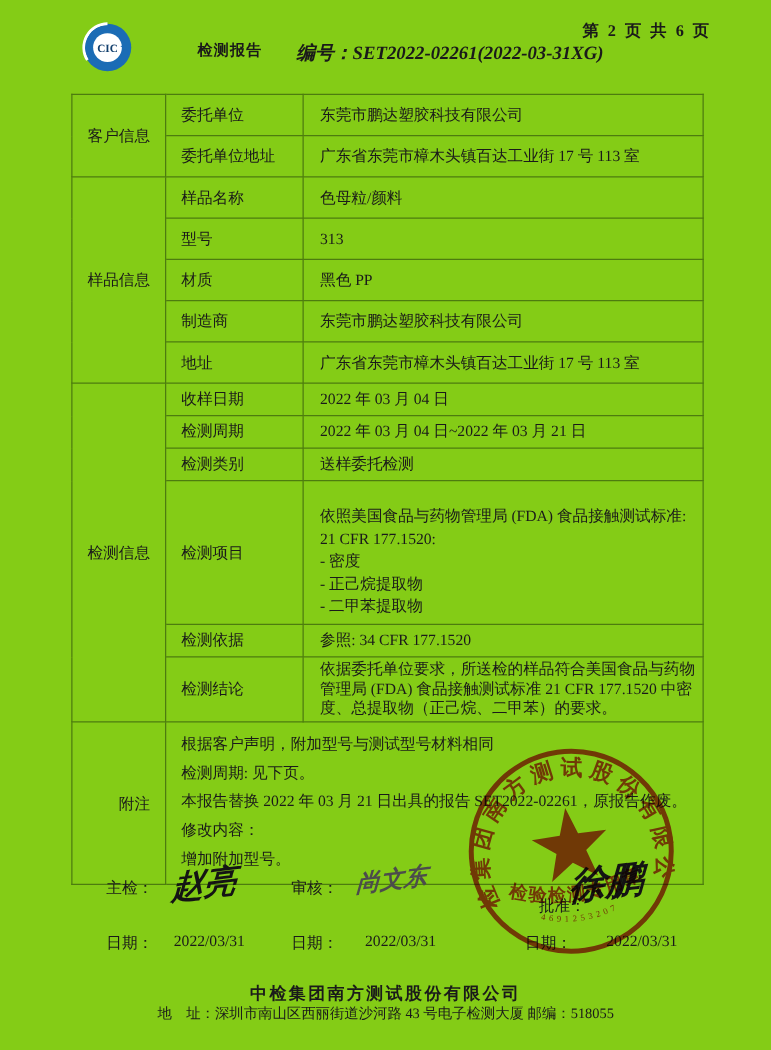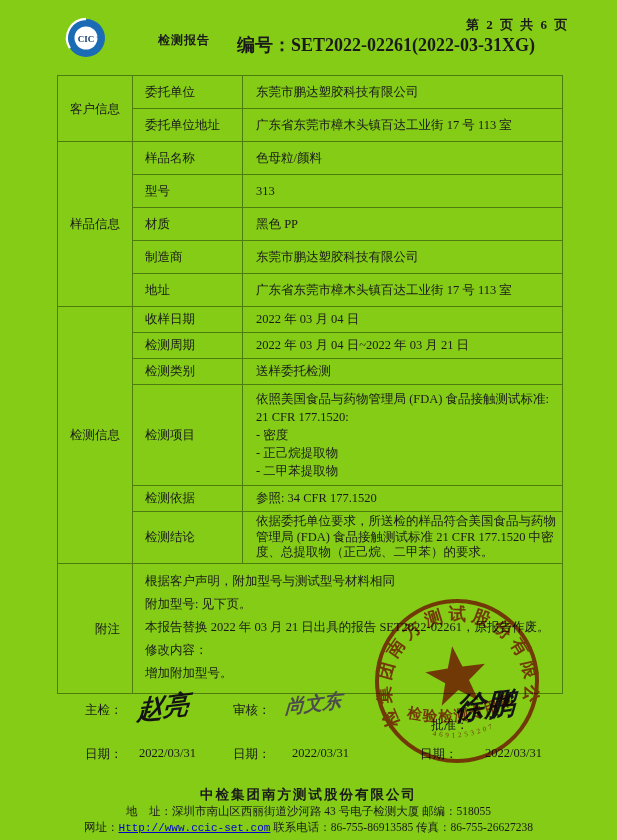--- a/index.html
+++ b/index.html
@@ -4,31 +4,31 @@
 <style>
   html,body { margin:0; padding:0; background:#e8e8e8; }
   .page {
     position:relative; width:617px; height:840px; margin:0 auto;
     background:#84cc16; overflow:hidden;
     font-family:"Liberation Serif","DejaVu Serif",serif; color:#1a1a1a;
   }
   
   .hdr-logo { position:absolute; left:62px; top:14px; width:48px; height:48px; }
   .hdr-title { position:absolute; left:131px; top:32px; font-size:12px; font-weight:bold; letter-spacing:1px;margin-left:27px; }
-  .hdr-no { position:absolute; left:237px; top:33px; font-size:18px; font-weight:bold; }
+  .hdr-no { position:absolute; left:237px; top:33px; font-size:15px; font-weight:bold;font-style:italic; }
   .hdr-page { position:absolute; left:466px; top:16px; font-size:13px; font-weight:bold; letter-spacing:2px; }
   
   table.report { position:absolute; left:57px; top:75px; width:506px; border-collapse:collapse; table-layout:fixed; }
   table.report td { border:1px solid #4d7c0f; font-size:12.5px; vertical-align:middle; }
   td.group { width:50px; text-align:right; line-height:26px; padding:0 12px; }
   td.flabel { width:96px; padding-left:12px; }
   td.fvalue { padding-left:13px; padding-right:6px; }
   tr.h33 { height:33px; }
   tr.h26 { height:26px; }
-  td.items { padding-top:5px; padding-bottom:5px; }
+  td.items { padding-top:19px; padding-bottom:5px; }
   td.items div { line-height:18px; }
   td.concl { line-height:15.6px; padding-top:2px; padding-bottom:2px; height:47px; }
   td.note { line-height:23px; padding:6px 10px 8px 12px; height:113px; vertical-align:top; }
   
   .sigzone { position:absolute; left:57px; top:688px; width:506px; height:80px; font-size:12.5px; }
   .sigzone .lab { position:absolute; font-size:12.5px; }
   .sig-name { position:absolute; font-style:italic; font-weight:bold; color:#141414;
               transform:rotate(-7deg) skewX(-10deg); white-space:nowrap; }
   .date-val { position:absolute; font-size:12.5px; }
   
@@ -120,21 +120,21 @@
     </tr>
     <tr>
       <td class="flabel">检测结论</td>
       <td class="fvalue concl">依据委托单位要求，所送检的样品符合美国食品与药物管理局 (FDA) 食品接触测试标准 21 CFR 177.1520 中密度、总提取物（正己烷、二甲苯）的要求。</td>
     </tr>
 
     <tr>
       <td class="group">附注</td>
       <td class="note" colspan="2">
         <div>根据客户声明，附加型号与测试型号材料相同</div>
-        <div>附加型号: 见下页。</div>
+        <div>检测周期: 见下页。</div>
         <div>本报告替换 2022 年 03 月 21 日出具的报告 SET2022-02261，原报告作废。</div>
         <div>修改内容：</div>
         <div>增加附加型号。</div>
       </td>
     </tr>
   </tbody>
     </table>
 
   <div class="sigzone">
     <span class="lab" style="left:28px; top:14px;">主检：</span>
@@ -170,20 +170,15 @@
       </text>
     </g>
   </svg>
 
   <div class="footer">
     <div class="f-company">中检集团南方测试股份有限公司</div>
     <div class="f-line">
       <span>地　址：</span><span>深圳市南山区西丽街道沙河路 43 号电子检测大厦</span>
       <span>邮编：</span><span>518055</span>
     </div>
-    <div class="f-line">
-      <span>网址：</span><a class="f-link">Http://www.ccic-set.com</a>
-      <span>联系电话：</span><span>86-755-86913585</span>
-      <span>传真：</span><span>86-755-26627238</span>
-    </div>
   </div>
 
 </div>
 
 </body></html>

